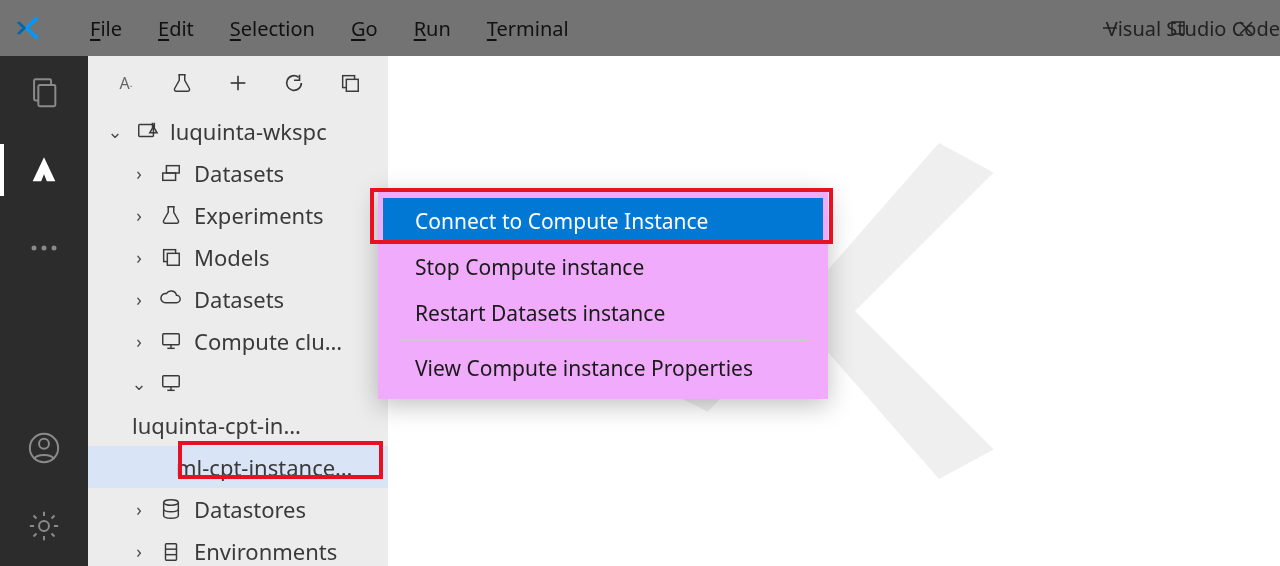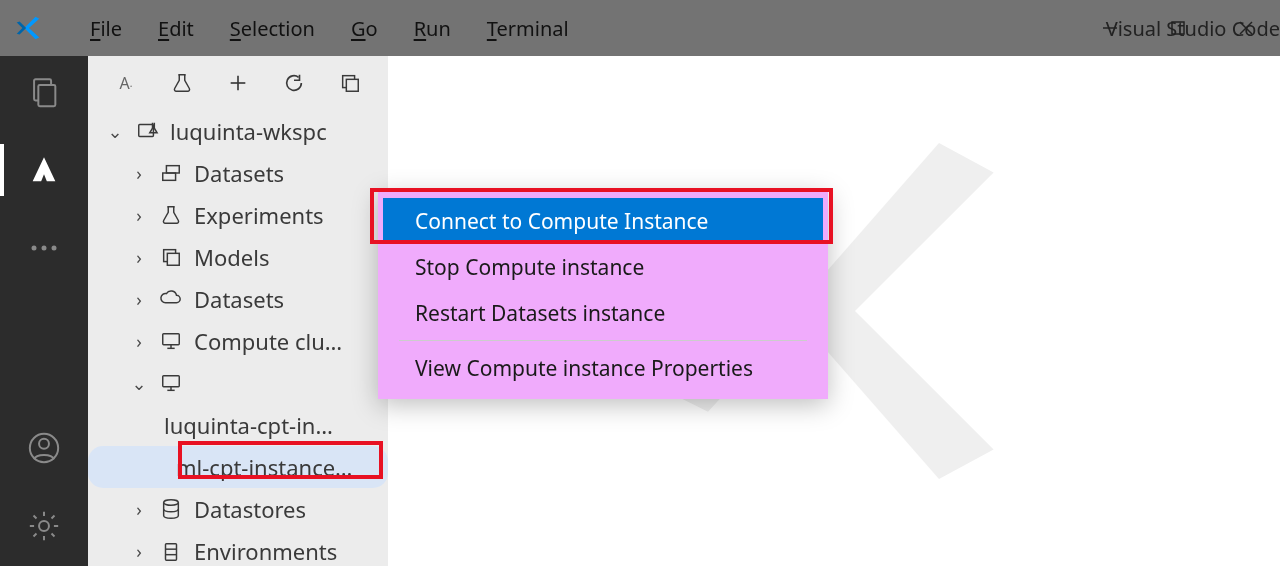--- a/index.html
+++ b/index.html
@@ -44,21 +44,21 @@
   .side-toolbar {
     height: 54px; display: flex; align-items: center; gap: 28px; padding-left: 24px;
     color: #3a3a3a;
   }
   .side-tool-icon { cursor: pointer; width:28px; height:28px; display:flex; align-items:center; justify-content:center; }
   .tree { font-size: 22px; color: #3a3a3a; }
   .tree-row {
     height: 42px; display: flex; align-items: center; gap: 10px;
     cursor: pointer; white-space: nowrap; overflow: hidden;
   }
-  .tree-row.selected { background: #d9e5f6; border-radius: 15px; }
+  .tree-row.selected { background: #d9e5f6; }
   .chevron {
     width: 18px; display: inline-flex; justify-content: center; color: #4a4a4a;
     font-size: 18px;
   }
   .tree-icon { width: 26px; display:flex; align-items:center; justify-content:center; color:#3a3a3a; flex-shrink:0; }
   .tree-label { overflow: hidden; text-overflow: ellipsis; }
   .editor {
     flex: 1; background: #fff; position: relative; display:flex; align-items:center; justify-content:center;
   }
   .editor-bg { color: #efefef; }
@@ -248,21 +248,21 @@
       <div class="tree-row" style="padding-left:42px">
         <span class="chevron">⌄</span>
         <span class="tree-icon">
           <svg width="24" height="22" viewBox="0 0 24 24" fill="none" stroke="#3a3a3a" stroke-width="1.6">
               <rect x="3" y="4" width="18" height="12" rx="1"></rect>
               <line x1="8" y1="20" x2="16" y2="20"></line>
               <line x1="12" y1="16" x2="12" y2="20"></line>
             </svg>
         </span>
       </div>
-      <div class="tree-row" style="padding-left:76px">
+      <div class="tree-row" style="padding-left:44px">
         <span class="tree-label">luquinta-cpt-in…</span>
       </div>
       <div class="tree-row selected" style="padding-left:88px">
         <span class="tree-label">ml-cpt-instance…</span>
       </div>
       <div class="tree-row" style="padding-left:42px">
         <span class="chevron">›</span>
         <span class="tree-icon">
           <svg width="22" height="24" viewBox="0 0 24 24" fill="none" stroke="#3a3a3a" stroke-width="1.6">
               <ellipse cx="12" cy="5" rx="8" ry="3"></ellipse>

